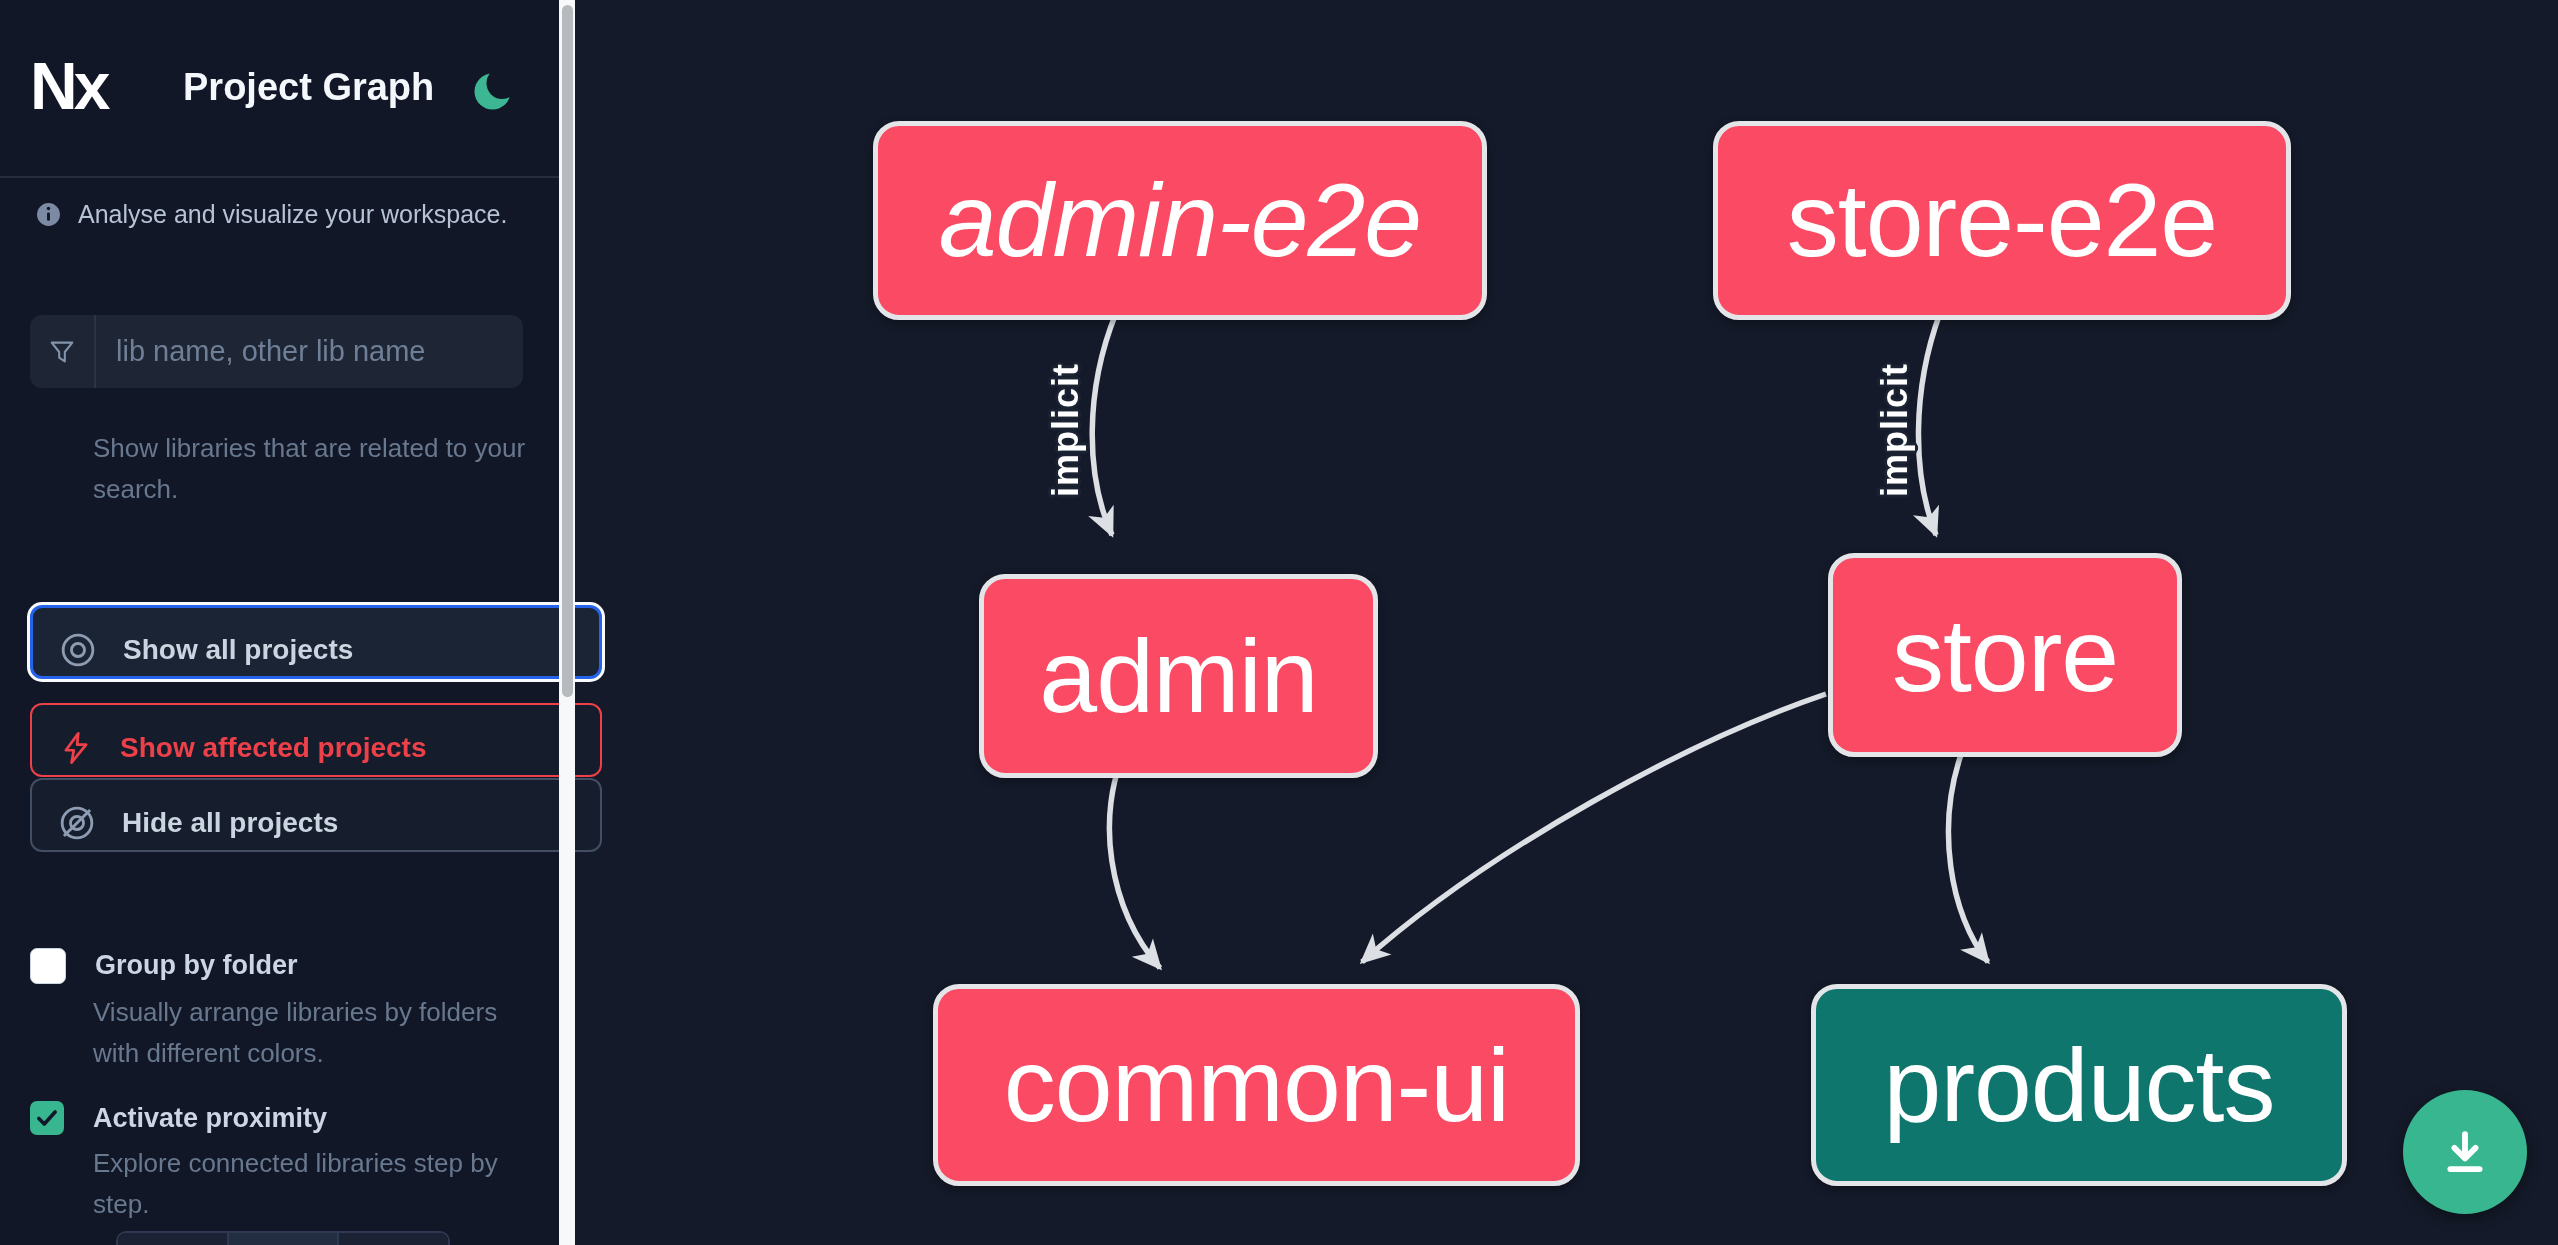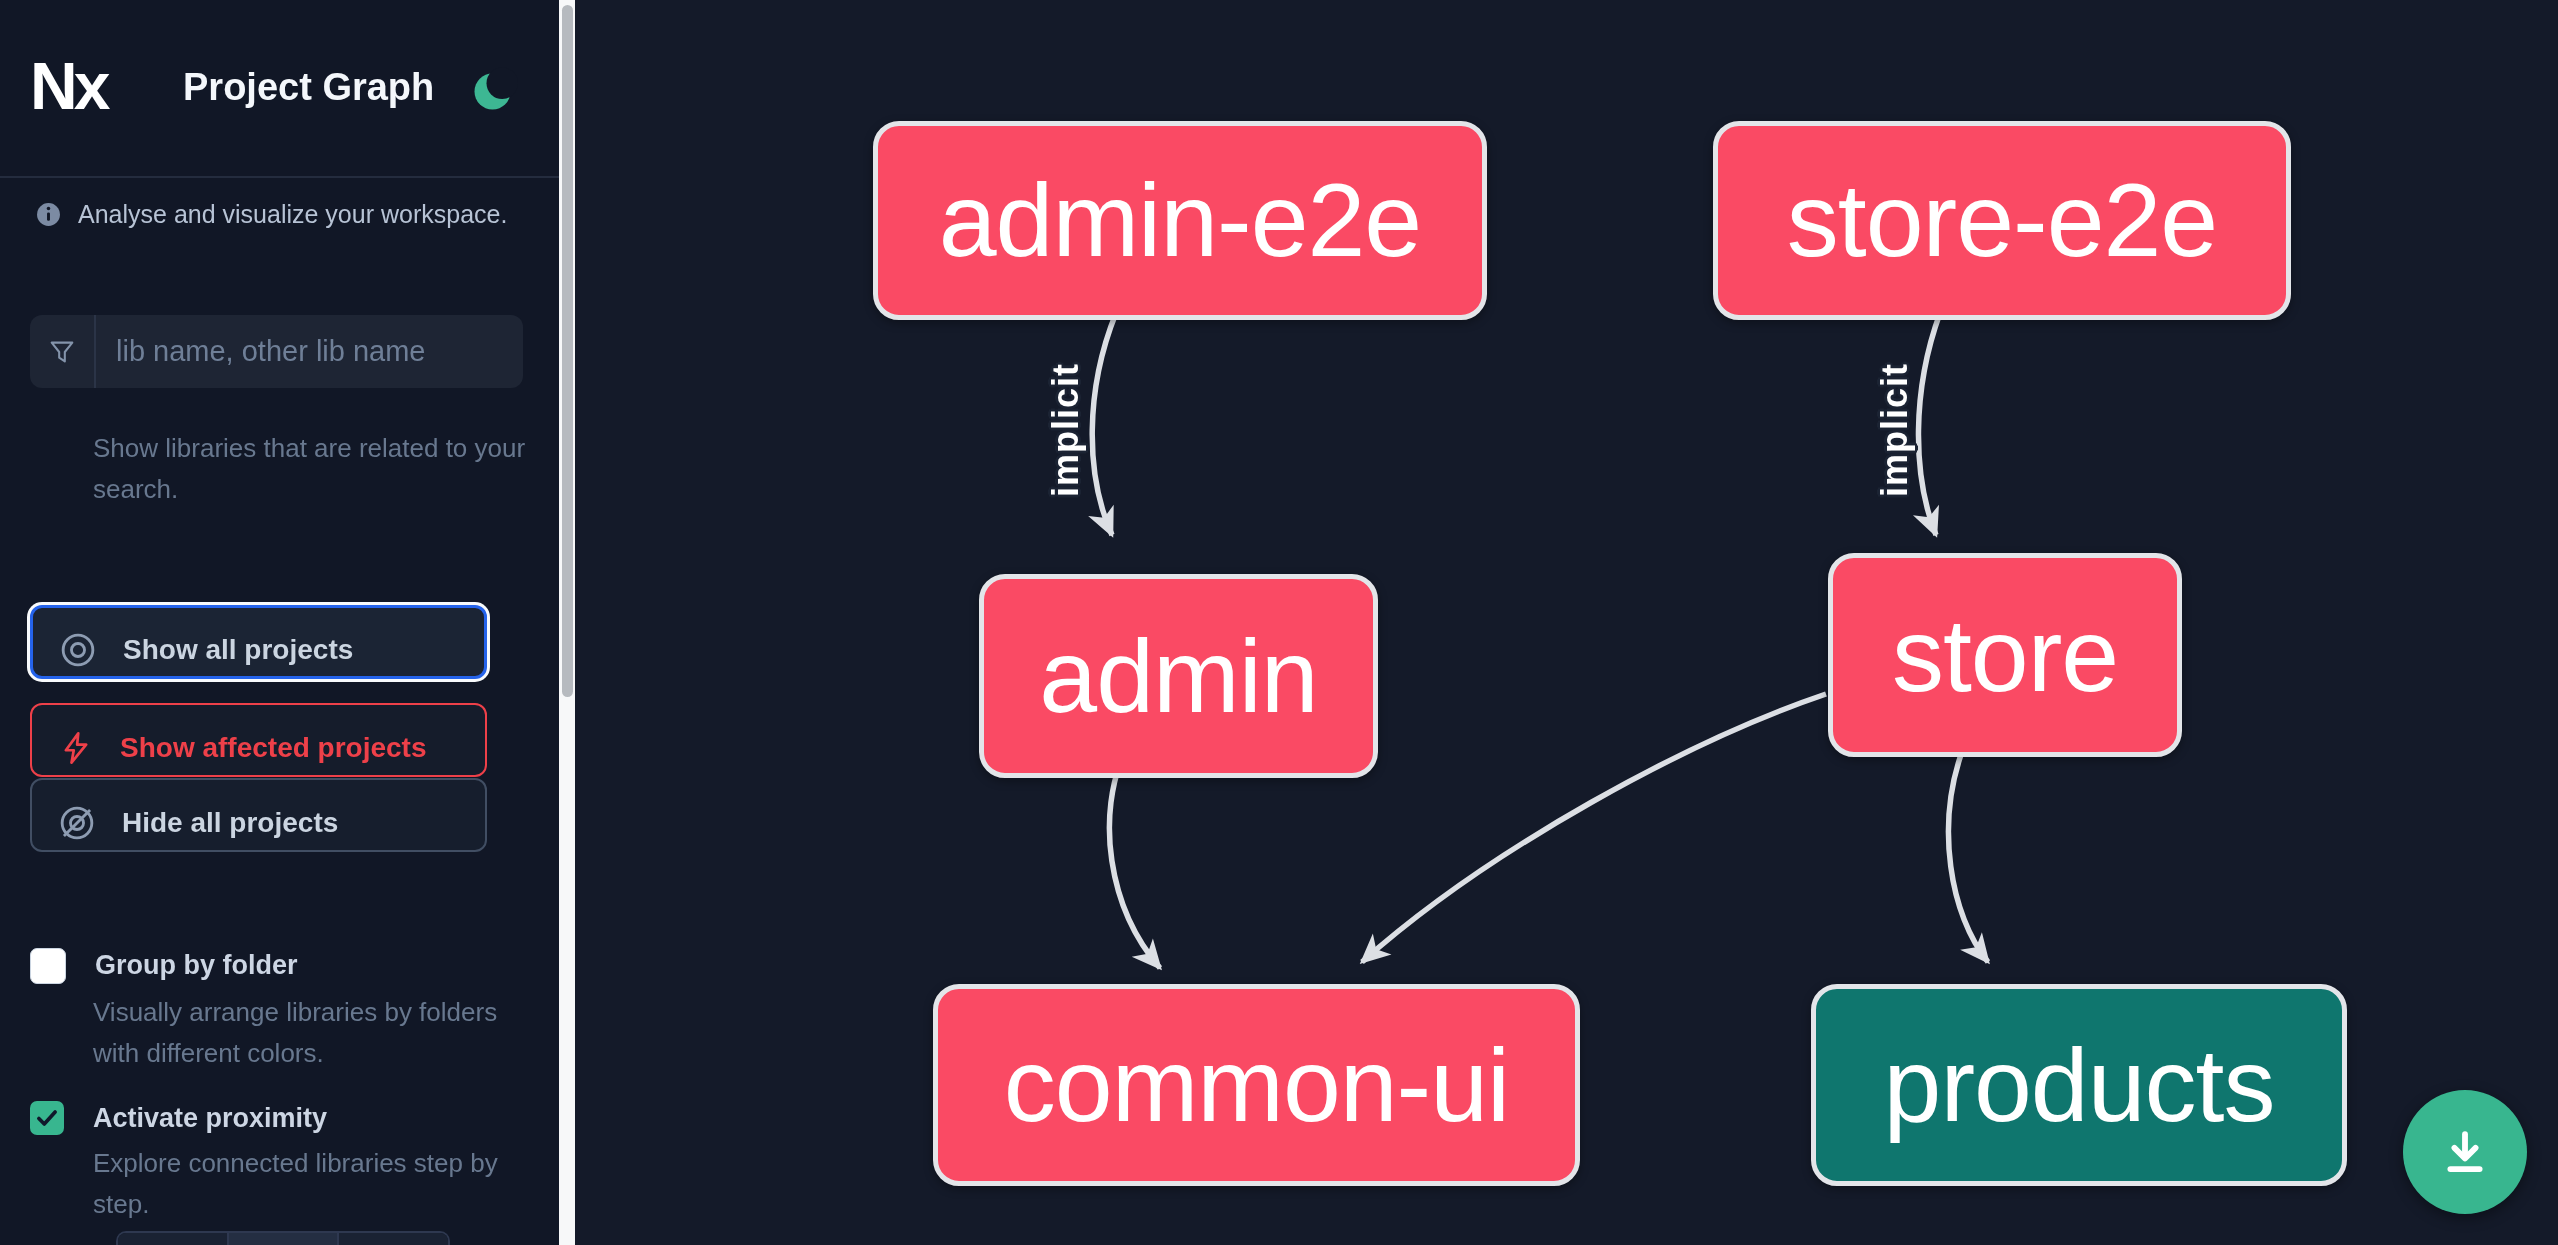--- a/index.html
+++ b/index.html
@@ -46,21 +46,21 @@
   .toggle-row{position:absolute;left:30px;width:500px;}
   .toggle-head{display:flex;align-items:flex-start;gap:29px;}
   .checkbox{width:34px;height:34px;border-radius:7px;flex:0 0 auto;cursor:pointer;
             display:flex;align-items:center;justify-content:center;}
   .checkbox.graybox{background:#98a1ae;}
   .checkbox.whitebox{background:#ffffff;border:1px solid #cbd5e1;}
   .checkbox.greenbox{background:#38b68f;}
   .toggle-label{color:#cdd6e4;font-size:27px;font-weight:700;line-height:34px;}
   .toggle-desc{color:#68788f;font-size:26px;line-height:41px;margin:8px 0 0 63px;width:445px;}
 
-  .sb-btn{position:absolute;left:30px;width:457px;height:74px;border-radius:12px;
+  .sb-btn{position:absolute;left:30px;width:572px;height:74px;border-radius:12px;
           display:flex;align-items:center;gap:26px;padding:16px 0 0 26px;box-sizing:border-box;
           background:#161e2d;border:2px solid #414e63;cursor:pointer;}
   .sb-btn .lbl{color:#cbd5e1;font-size:28px;font-weight:700;}
   .sb-btn.selected{background:#1b2434;border:3px solid #2563eb;box-shadow:0 0 0 3px #f8fafc;}
   .sb-btn.affected{border:2px solid #ee4049;background:#151c2b;}
   .sb-btn.affected .lbl{color:#ee4049;}
 
   .stepper{position:absolute;left:116px;top:1231px;width:330px;height:16px;
            border:2px solid #2e3850;border-bottom:none;border-radius:10px 10px 0 0;
            display:flex;overflow:hidden;}
@@ -87,21 +87,21 @@
     </defs>
     <g stroke="#dcdfe4" stroke-width="5.5" fill="none">
       <path d="M 1116 313 C 1085 390, 1085 475, 1112 535" marker-end="url(#arrow)"></path>
       <path d="M 1940 313 C 1912 390, 1912 475, 1936 535" marker-end="url(#arrow)"></path>
       <path d="M 1126 749 C 1095 815, 1108 908, 1160 968" marker-end="url(#arrow)"></path>
       <path d="M 1826 694 C 1690 740, 1490 848, 1362 962" marker-end="url(#arrow)"></path>
       <path d="M 1963 749 C 1935 825, 1950 915, 1988 962" marker-end="url(#arrow)"></path>
     </g>
   </svg>
 
-  <div class="node pink" style="left:873px;top:121px;width:604px;height:189px;">
+  <div class="node pink" style="left:873px;top:121px;width:604px;height:189px;font-style:italic;">
     <span>admin-e2e</span>
   </div>
   <div class="node pink" style="left:1713px;top:121px;width:568px;height:189px;">
     <span>store-e2e</span>
   </div>
   <div class="node pink" style="left:979px;top:574px;width:389px;height:194px;">
     <span>admin</span>
   </div>
   <div class="node pink" style="left:1828px;top:553px;width:344px;height:194px;">
     <span>store</span>

